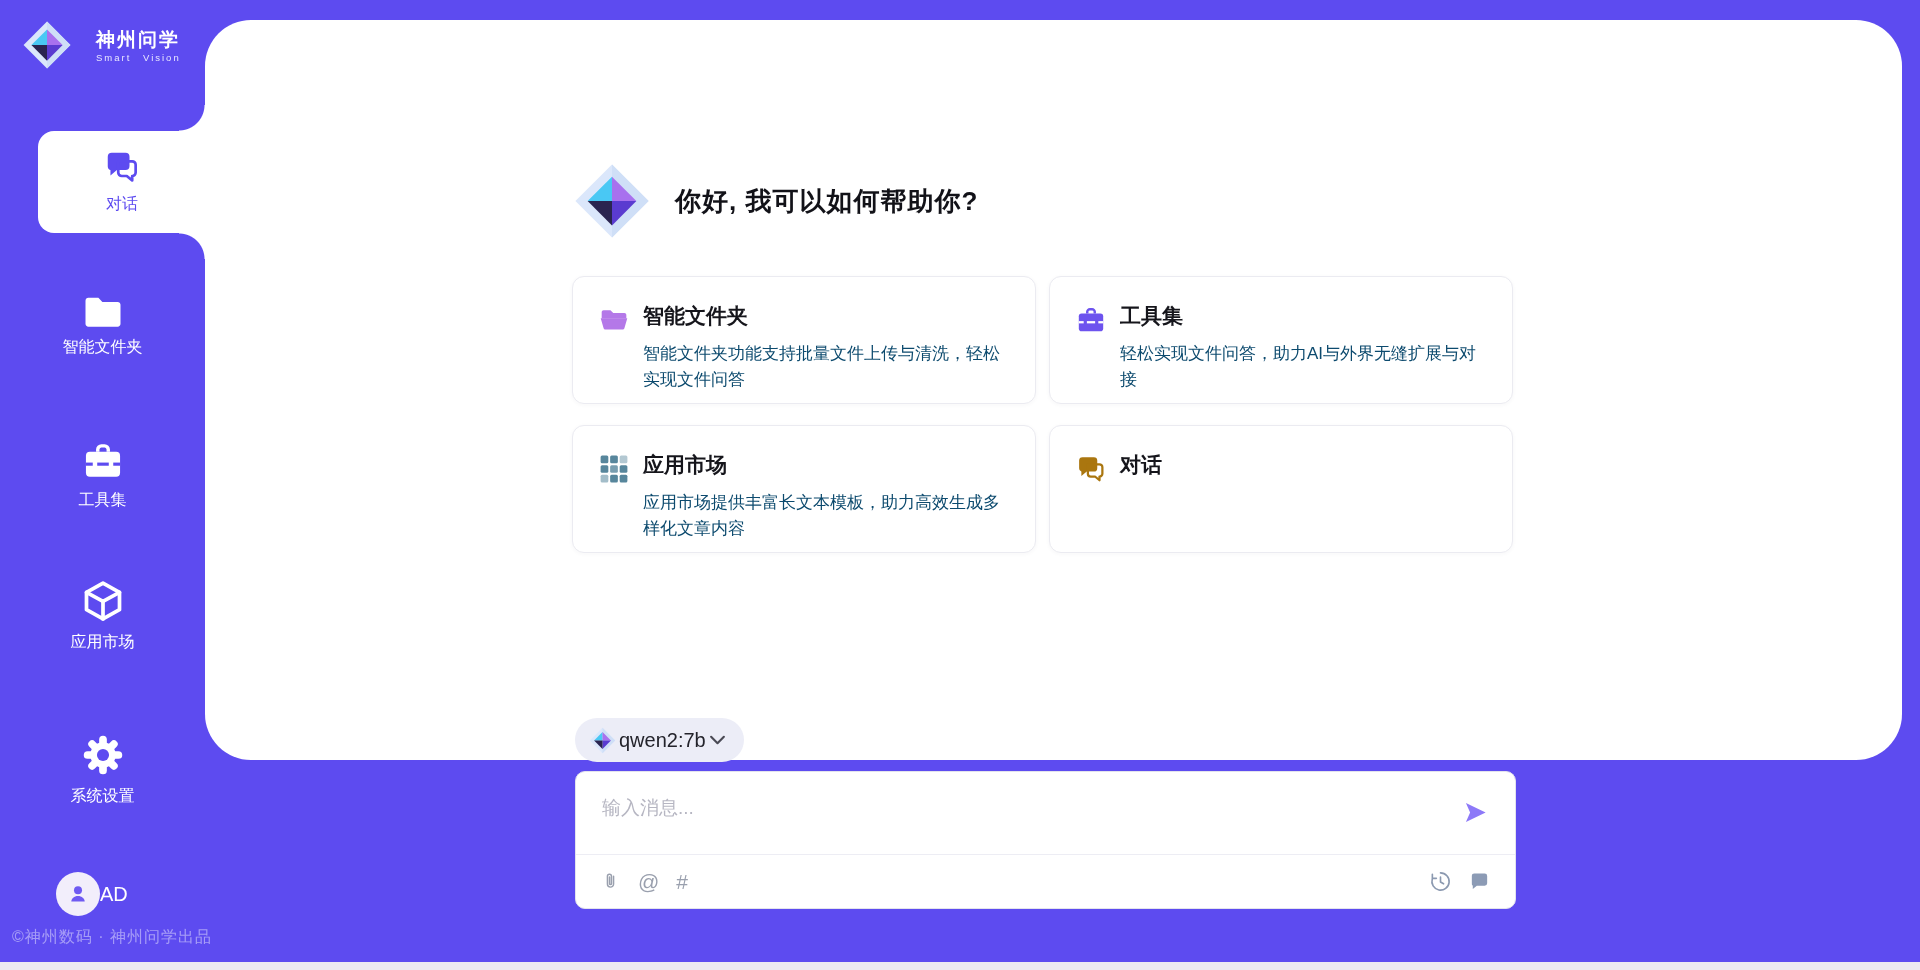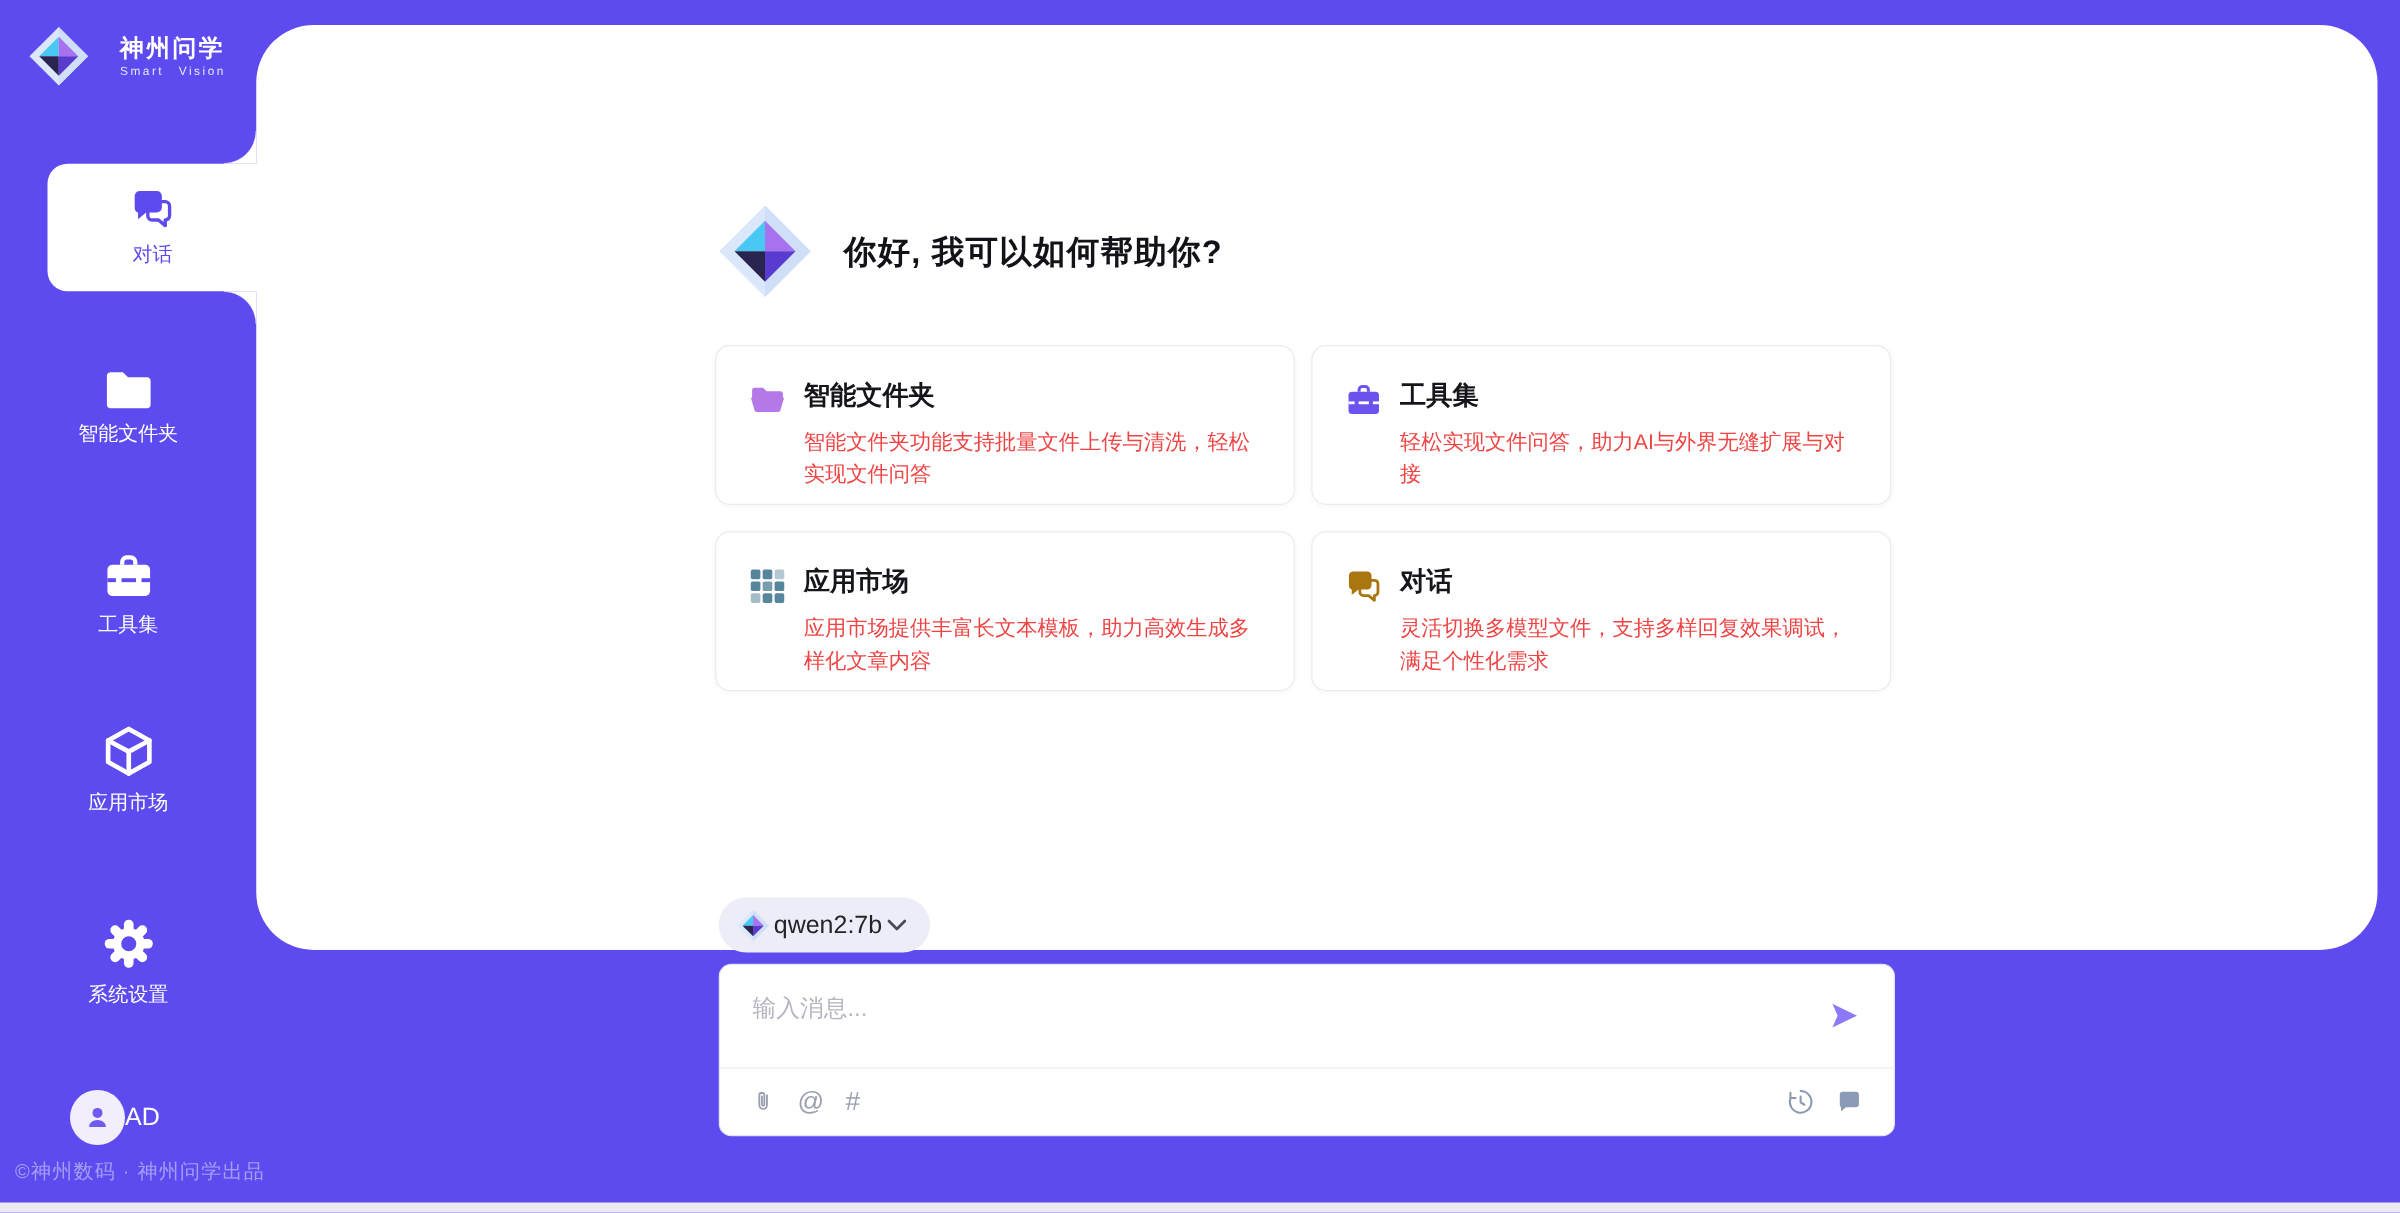--- a/index.html
+++ b/index.html
@@ -40,21 +40,21 @@
   .greeting{position:absolute;left:368px;top:142px;display:flex;align-items:center;gap:24px;}
   .greeting .gem{width:78px;height:78px;}
   .greeting-text{font-size:26px;font-weight:700;color:#121218;letter-spacing:1px;}
 
   
   .cards{position:absolute;left:367px;top:256px;display:grid;grid-template-columns:464px 464px;gap:21px 13px;}
   .card{height:128px;background:#ffffff;border:1px solid #ebebf1;border-radius:12px;box-sizing:border-box;
     position:relative;padding:25px 26px 0 70px;box-shadow:0 1px 4px rgba(40,40,80,0.04);cursor:pointer;}
   .card-icon{position:absolute;left:26px;top:28px;width:30px;height:30px;}
   .card-title{font-size:21px;font-weight:700;color:#15151b;margin:0 0 11px 0;}
-  .card-desc{font-size:17px;color:#ef4444;line-height:26px;width:366px;}
+  .card-desc{font-size:17px;color:#0c4a6e;line-height:26px;width:366px;}
 
   
   .model-pill{position:absolute;left:370px;top:698px;height:44px;border-radius:22px;background:#ecedf7;
     display:inline-flex;align-items:center;gap:3px;padding:0 18px 0 14px;cursor:pointer;}
   .model-pill .gem{width:27px;height:27px;}
   .model-name{font-size:20px;color:#23232b;}
 
   
   .composer{position:absolute;left:370px;top:751px;width:941px;height:138px;border:1.5px solid #e3e3ed;
     border-radius:10px;box-sizing:border-box;background:#ffffff;}
@@ -211,21 +211,20 @@
       <div class="card-title">应用市场</div>
       <div class="card-desc">应用市场提供丰富长文本模板，助力高效生成多样化文章内容</div>
     </div>
 
     <div class="card">
       <svg class="card-icon" viewBox="0 0 24 24">
         <path d="M2.5 5.2A2.7 2.7 0 0 1 5.2 2.5h9.1A2.7 2.7 0 0 1 17 5.2v6.1a2.7 2.7 0 0 1-2.7 2.7H8.6l-4.3 3.6v-3.6h-.1a2.7 2.7 0 0 1-1.7-2.7z" fill="#aa760f"></path>
         <path d="M9.5 8.2h9.3a2.3 2.3 0 0 1 2.3 2.3v5.2a2.3 2.3 0 0 1-2.3 2.3v3l-3.6-3H11.8a2.3 2.3 0 0 1-2.3-2.3z" fill="none" stroke="#aa760f" stroke-width="1.8" stroke-linejoin="round"></path>
       </svg>
       <div class="card-title">对话</div>
-      <div class="card-desc">灵活切换多模型文件，支持多样回复效果调试，满足个性化需求</div>
     </div>
 
   </div>
 
   <div class="model-pill">
     <svg class="gem" viewBox="0 0 64 64">
       <polygon points="32,2 62,32 32,62 2,32" fill="#dbe7fb"></polygon>
       <polygon points="32,2 62,32 32,62" fill="#cfdff7"></polygon>
       <polygon points="32,12 32,32 12,32" fill="#49c8f4"></polygon>
       <polygon points="32,12 52,32 32,32" fill="#a871ee"></polygon>

